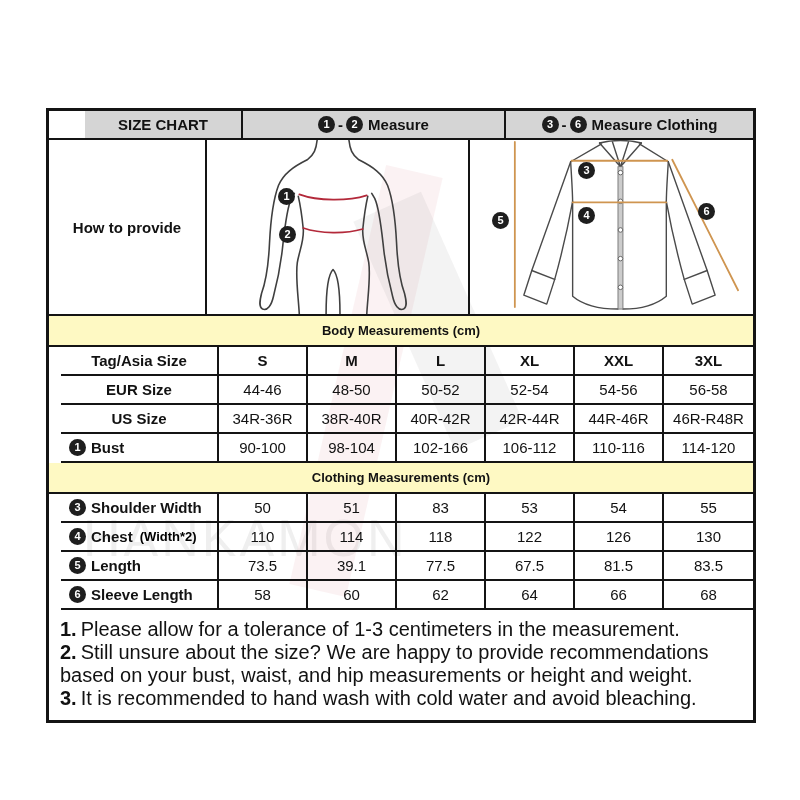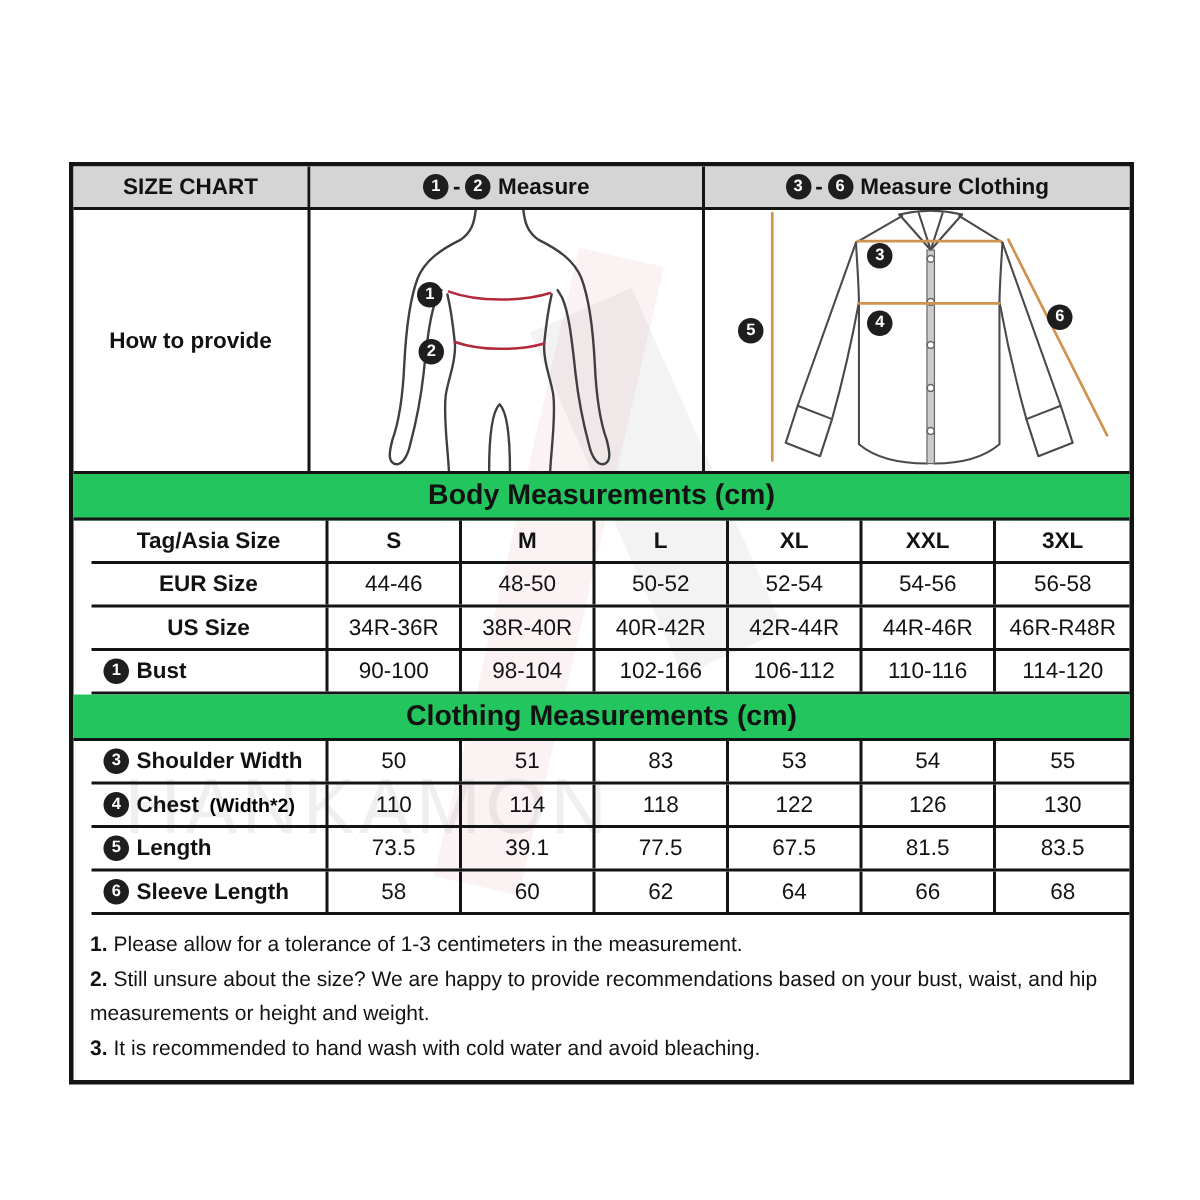--- a/index.html
+++ b/index.html
@@ -7,47 +7,47 @@
     width:800px;height:800px;background:#ffffff;
     font-family:"Liberation Sans",sans-serif;color:#121212;
     position:relative;overflow:hidden;
   }
   .sheet{
     position:absolute;left:46px;top:108px;width:710px;
     border:3px solid #141414;background:#fff;box-sizing:border-box;
   }
   .row{display:grid;align-items:stretch;border-bottom:2px solid #141414;box-sizing:border-box;position:relative;z-index:1;}
   .row.last{border-bottom:none;}
-  .cols-head{grid-template-columns:158px 263px 1fr;height:29px;}
+  .cols-head{grid-template-columns:158px 263px 1fr;height:29px;padding-left:36px;}
   .cols-howto{grid-template-columns:158px 263px 1fr;height:176px;}
   .cols-data{grid-template-columns:158px repeat(6,1fr);height:29px;margin-left:12px;}
   .cell{
     display:flex;align-items:center;justify-content:center;
     border-right:2px solid #141414;box-sizing:border-box;
     font-size:15px;position:relative;overflow:hidden;gap:5px;
   }
   .cell:last-child{border-right:none;}
   .gray{background:#d5d5d5;}
   .bold{font-weight:bold;}
   .label-left{justify-content:flex-start;padding-left:8px;}
   .section-row{
     height:29px;display:flex;align-items:center;justify-content:center;
-    background:#22c55e;font-weight:bold;font-size:19px;
+    background:#fef9c3;font-weight:bold;font-size:13px;
     border-bottom:2px solid #141414;position:relative;z-index:1;
   }
   .badge{
     display:inline-flex;align-items:center;justify-content:center;
     width:17px;height:17px;min-width:17px;border-radius:50%;
     background:#1e1e1e;color:#fff;font-size:11px;font-weight:bold;line-height:1;
     flex:0 0 auto;
   }
   .hdr-dash{font-weight:bold;margin:0 -2px;}
   .orange-note{color:#000000;font-weight:bold;font-size:13px;margin-left:2px;}
   .notes{
-    padding:8px 11px 10px 11px;font-size:14px;line-height:23px;
+    padding:8px 11px 10px 11px;font-size:20px;line-height:23px;
     position:relative;z-index:1;background:transparent;
   }
   .note-num{font-weight:bold;margin-right:4px;}
   .illu{position:absolute;inset:0;width:100%;height:100%;}
   .illu-badge{position:absolute;z-index:2;}
   
   .wm-text{
     position:absolute;left:34px;top:352px;width:680px;height:150px;
     font-size:52px;font-weight:normal;letter-spacing:3px;white-space:nowrap;
     color:rgba(110,110,110,0.11);z-index:0;pointer-events:none;overflow:hidden;

